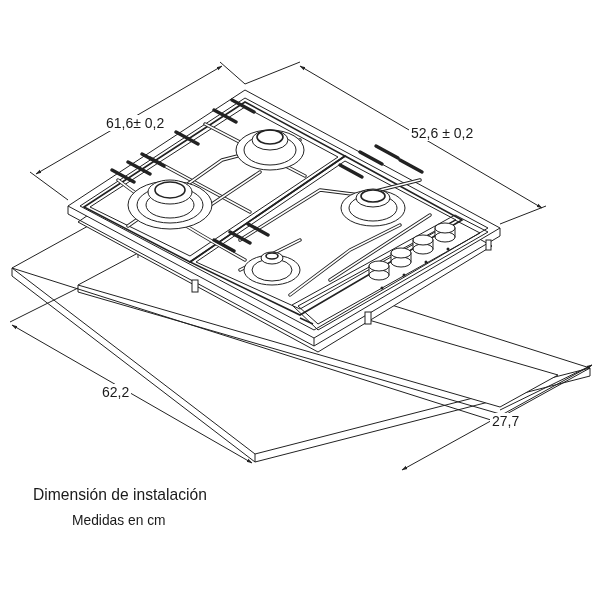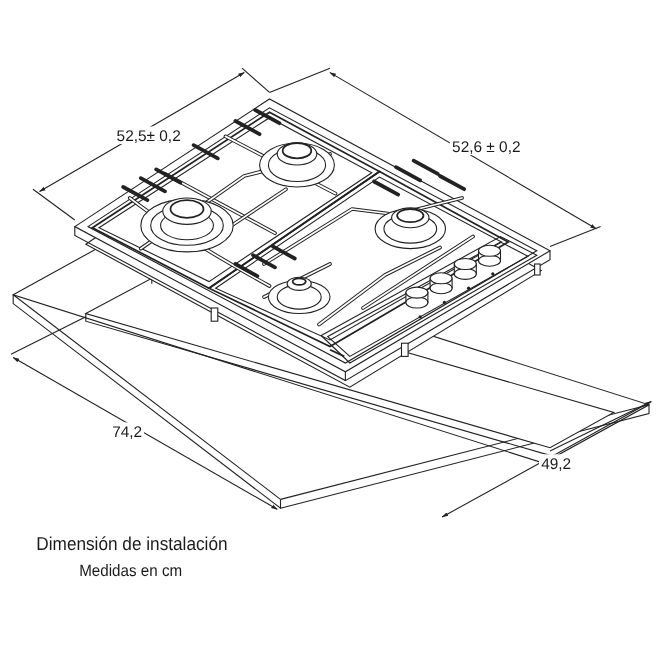--- a/index.html
+++ b/index.html
@@ -155,19 +155,19 @@
     <line class="ln" x1="500" y1="224" x2="546" y2="206"></line>
 
     <line class="ln" x1="12" y1="325" x2="252" y2="463" marker-start="url(#arr)" marker-end="url(#arr)"></line>
     <line class="ln" x1="10" y1="322" x2="78" y2="288"></line>
 
     <line class="ln" x1="402" y1="470" x2="592" y2="365" marker-start="url(#arr)" marker-end="url(#arr)"></line>
     <line class="ln" x1="500" y1="410" x2="592" y2="365"></line>
   </g>
 </svg>
 
-<div class="lbl" style="left:104px;top:115px;">52,5± 0,2</div>
+<div class="lbl" style="left:104px;top:115px;">61,6± 0,2</div>
 <div class="lbl" style="left:409px;top:125px;">52,6 ± 0,2</div>
-<div class="lbl" style="left:100px;top:384px;">74,2</div>
-<div class="lbl" style="left:490px;top:413px;">49,2</div>
+<div class="lbl" style="left:100px;top:384px;">62,2</div>
+<div class="lbl" style="left:490px;top:413px;">27,7</div>
 
 <div id="cap-title" class="caption">Dimensión de instalación</div>
 <div id="cap-sub" class="caption">Medidas en cm</div>
 
 </body></html>

